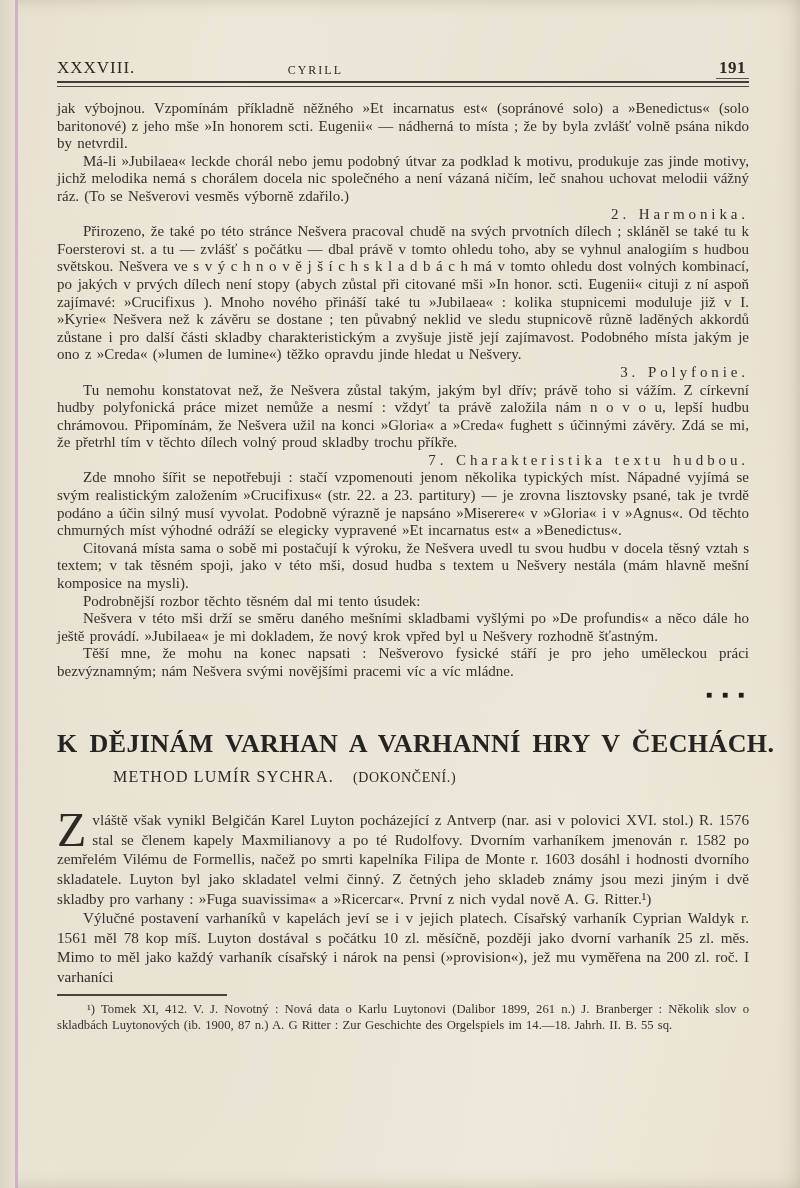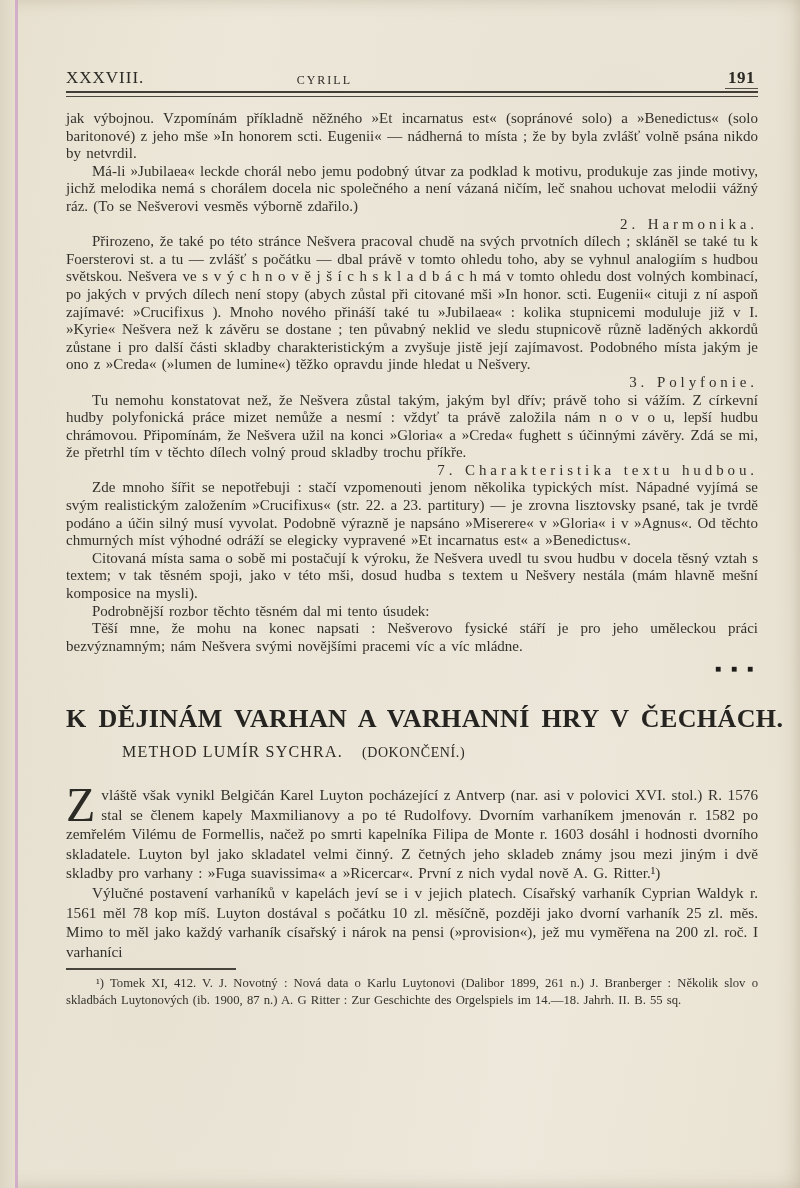--- a/index.html
+++ b/index.html
@@ -15,21 +15,21 @@
                inset 0 -12px 18px -12px rgba(130,110,80,.22),
                inset 0 14px 18px -14px rgba(130,110,80,.18);
     font-family:"Liberation Serif","DejaVu Serif",serif;
     color:#33312b;
     overflow:hidden;
   }
   .scan-edge-left{position:absolute;left:0;top:0;width:15px;height:100%;
     background:linear-gradient(90deg,#ddd5c3,#e6dfcd);}
   .scan-line-pink{position:absolute;left:15px;top:0;width:3px;height:100%;
     background:#cfa6c9;opacity:.85;}
-  .content{position:absolute;left:57px;top:68px;width:692px;margin-left:9px;}
+  .content{position:absolute;left:57px;top:58px;width:692px;}
 
   
   .header{display:flex;align-items:flex-end;font-size:17px;letter-spacing:.5px;color:#2c2a24;}
   .header .h-left{flex:1;text-align:left;letter-spacing:1px;}
   .header .h-center{flex:1;letter-spacing:2px;font-size:12px;}
   .header .h-right{flex:1;text-align:right;}
   .header .h-right span{font-weight:bold;border-bottom:1.5px solid #55534a;padding:0 3px 1px 3px;}
   .double-rule{margin-top:3px;height:3px;border-top:2.5px solid #403e36;border-bottom:1.5px solid #4a483f;}
 
   
@@ -76,20 +76,21 @@
       <p class="no-indent">jak výbojnou. Vzpomínám příkladně něžného »Et incarnatus est« (sopránové solo) a »Benedictus« (solo baritonové) z jeho mše »In honorem scti. Eugenii« — nádherná to místa ; že by byla zvlášť volně psána nikdo by netvrdil.</p>
       <p>Má-li »Jubilaea« leckde chorál nebo jemu podobný útvar za podklad k motivu, produkuje zas jinde motivy, jichž melodika nemá s chorálem docela nic společného a není vázaná ničím, leč snahou uchovat melodii vážný ráz. (To se Nešverovi vesměs výborně zdařilo.)</p>
       <p class="section-heading">2. Harmonika.</p>
       <p>Přirozeno, že také po této stránce Nešvera pracoval chudě na svých prvotních dílech ;  skláněl se také tu k Foersterovi st. a tu — zvlášť s počátku — dbal právě v tomto ohledu toho, aby se vyhnul analogiím s hudbou světskou.  Nešvera ve  s v ý c h  n o v ě j š í c h  s k l a d b á c h  má v tomto ohledu dost volných kombinací, po jakých v prvých dílech není stopy (abych zůstal při citované mši »In honor. scti. Eugenii« cituji z ní aspoň zajímavé: »Crucifixus ).  Mnoho nového přináší také tu »Jubilaea« :  kolika stupnicemi moduluje již v I. »Kyrie«  Nešvera než k závěru se dostane ;  ten půvabný neklid ve sledu stupnicově různě laděných akkordů zůstane i pro další části skladby charakteristickým a zvyšuje jistě její zajímavost. Podobného místa jakým je ono z »Creda« (»lumen de lumine«) těžko opravdu jinde hledat u Nešvery.</p>
       <p class="section-heading">3. Polyfonie.</p>
       <p>Tu nemohu konstatovat než, že Nešvera zůstal takým, jakým byl dřív; právě toho si vážím. Z církevní hudby polyfonická práce mizet nemůže a nesmí :  vždyť ta právě založila nám  n o v o u,  lepší hudbu chrámovou.  Připomínám, že Nešvera užil na konci »Gloria« a »Creda« fughett s účinnými závěry.  Zdá se mi, že přetrhl tím v těchto dílech volný proud skladby trochu příkře.</p>
       <p class="section-heading">7. Charakteristika textu hudbou.</p>
       <p>Zde mnoho šířit se nepotřebuji :  stačí vzpomenouti jenom několika typických míst. Nápadné vyjímá se svým realistickým založením »Crucifixus« (str. 22. a 23. partitury) — je zrovna lisztovsky psané, tak je tvrdě podáno a účin silný musí vyvolat. Podobně výrazně je napsáno »Miserere« v »Gloria« i v »Agnus«.  Od těchto chmurných míst výhodné odráží se elegicky vypravené »Et incarnatus est« a »Benedictus«.</p>
       <p>Citovaná místa sama o sobě mi postačují k výroku, že Nešvera uvedl tu svou hudbu v docela těsný vztah s textem; v tak těsném spoji, jako v této mši, dosud hudba s textem u Nešvery nestála (mám hlavně mešní komposice na mysli).</p>
       <p>Podrobnější rozbor těchto těsném dal mi tento úsudek:</p>
+      <p>Nešvera v této mši drží se směru daného mešními skladbami vyšlými po »De profundis« a něco dále ho ještě provádí.  »Jubilaea« je mi dokladem, že nový krok vpřed byl u Nešvery rozhodně šťastným.</p>
       <p>Těší mne, že mohu na konec napsati :  Nešverovo fysické stáří je pro jeho uměleckou práci bezvýznamným; nám Nešvera svými novějšími pracemi víc a víc mládne.</p>
       <div class="ornament">■ ■ ■</div>
     </div>
 
     <div class="article2">
       <h1 class="title">K DĚJINÁM VARHAN A VARHANNÍ HRY V ČECHÁCH.</h1>
       <div class="byline">
         <span class="author">METHOD LUMÍR SYCHRA.</span>
         <span class="continuation">(DOKONČENÍ.)</span>
       </div>

